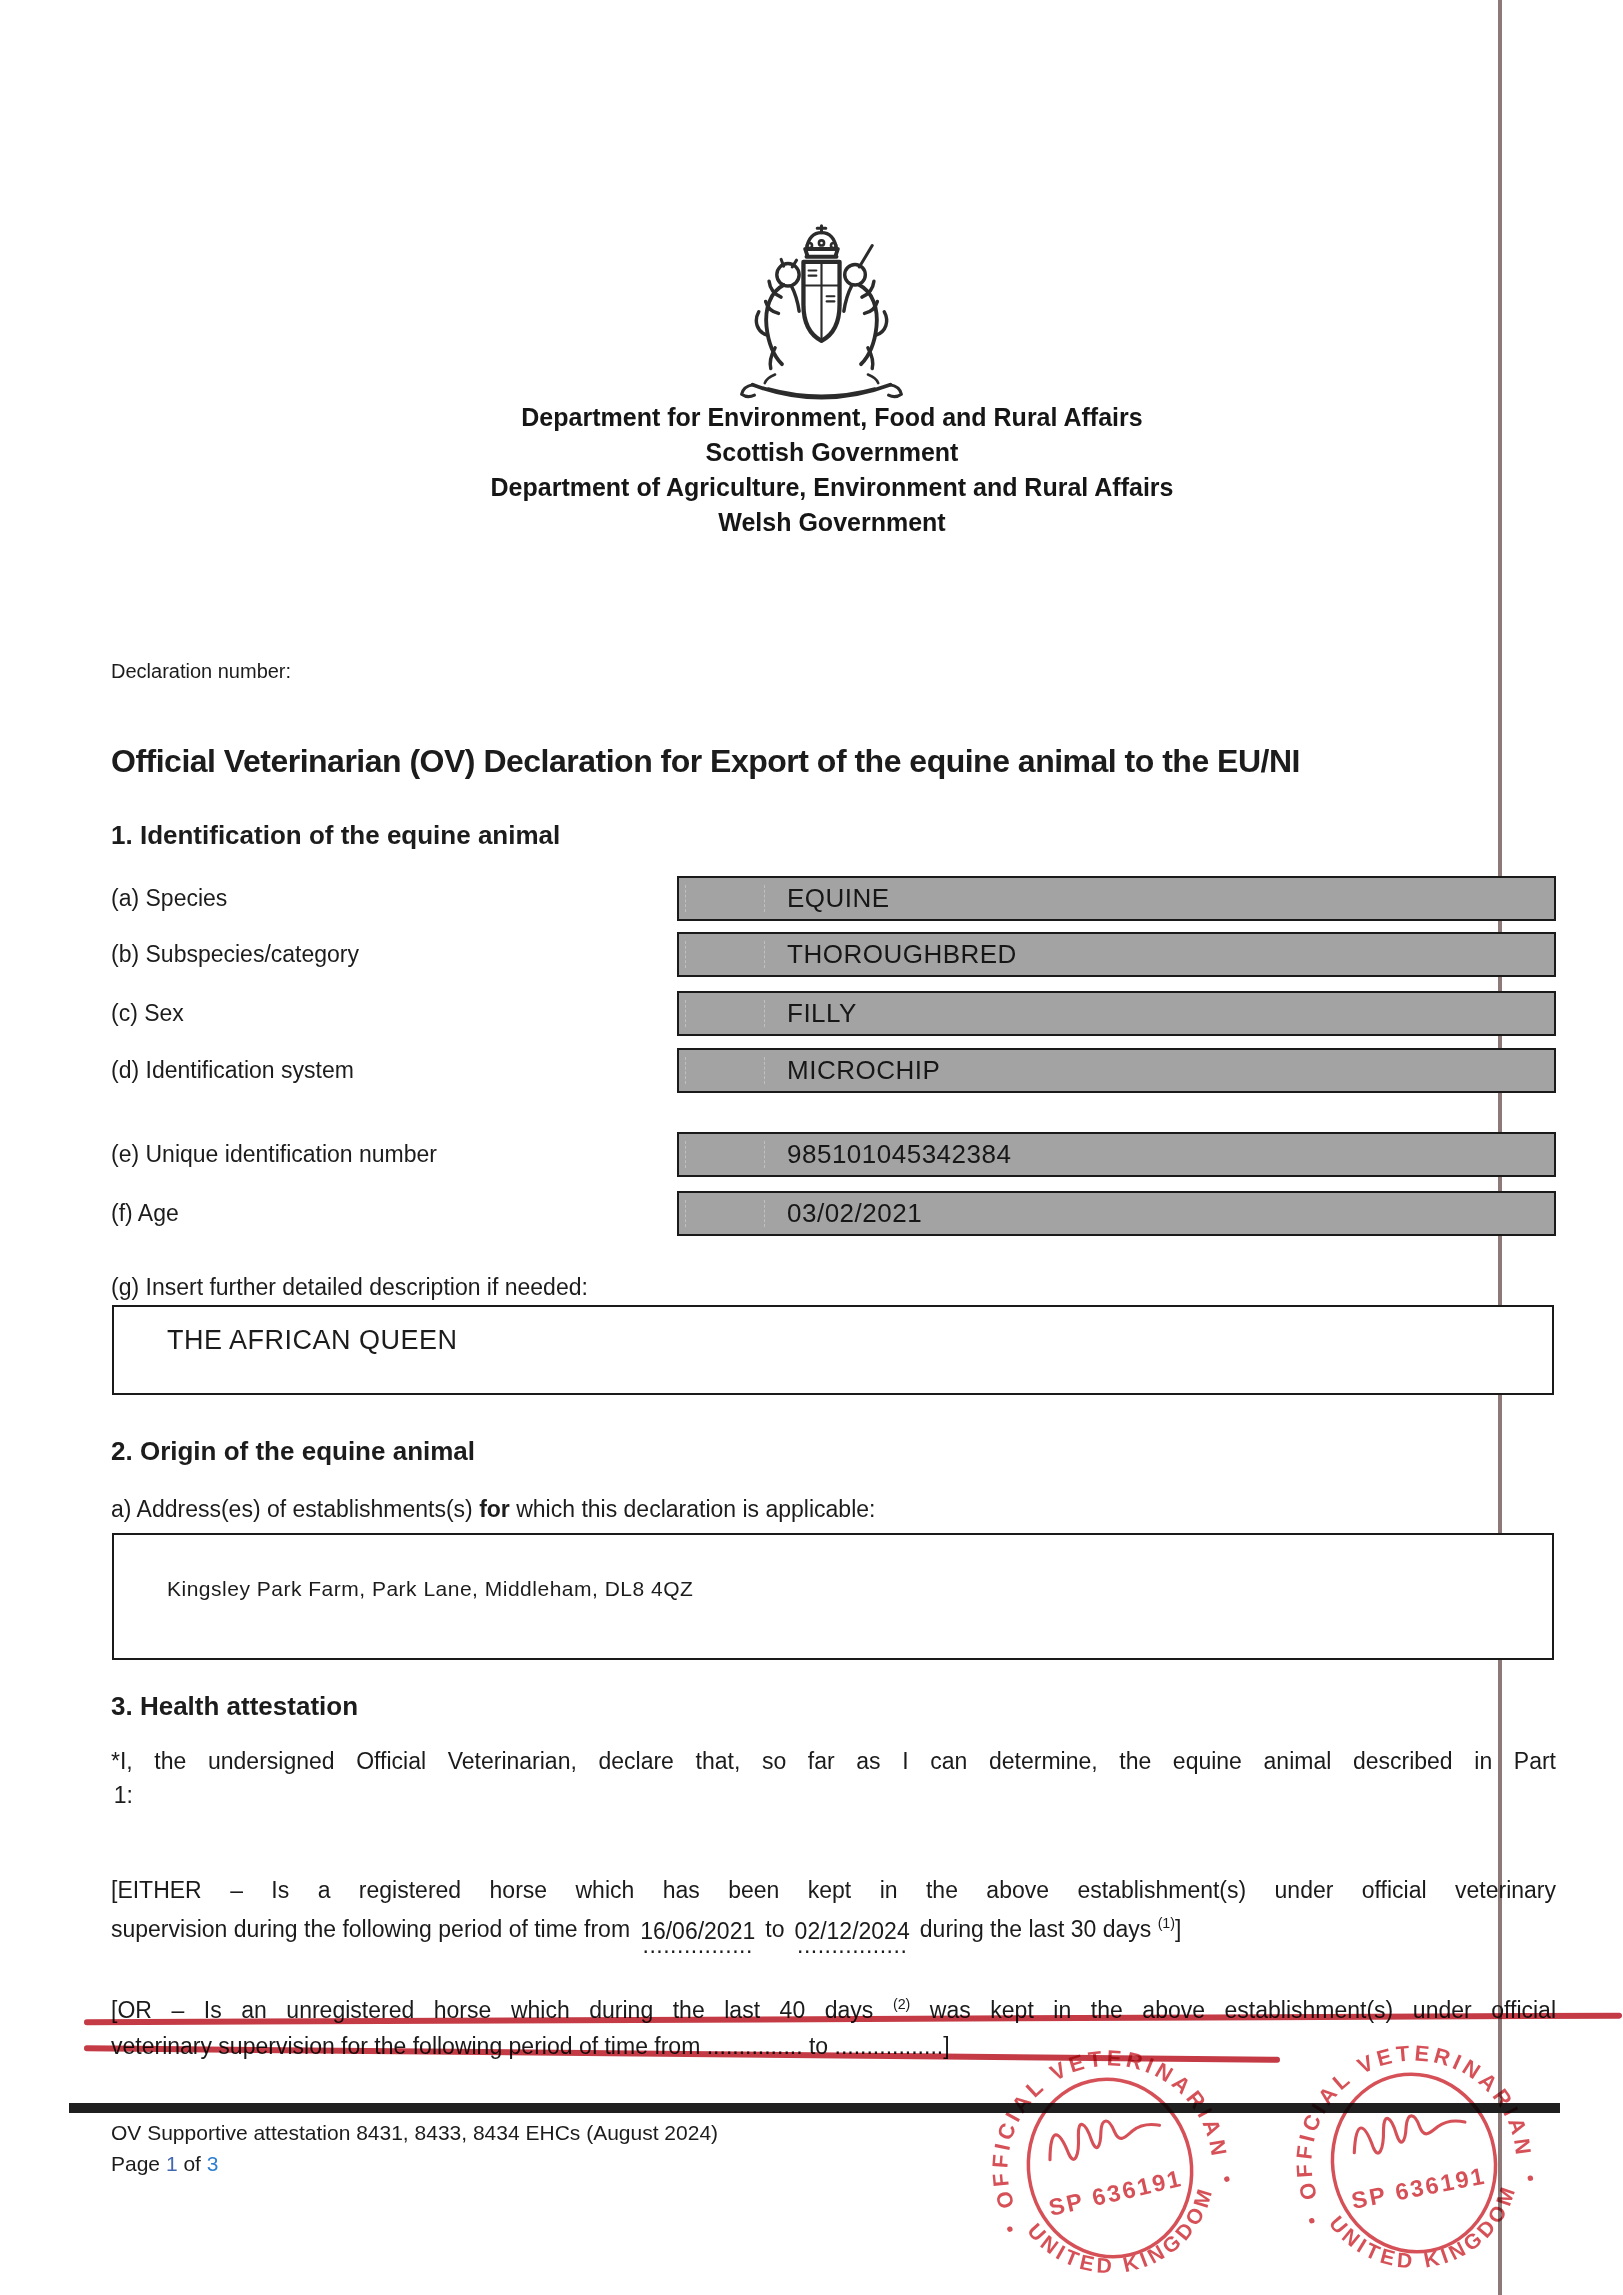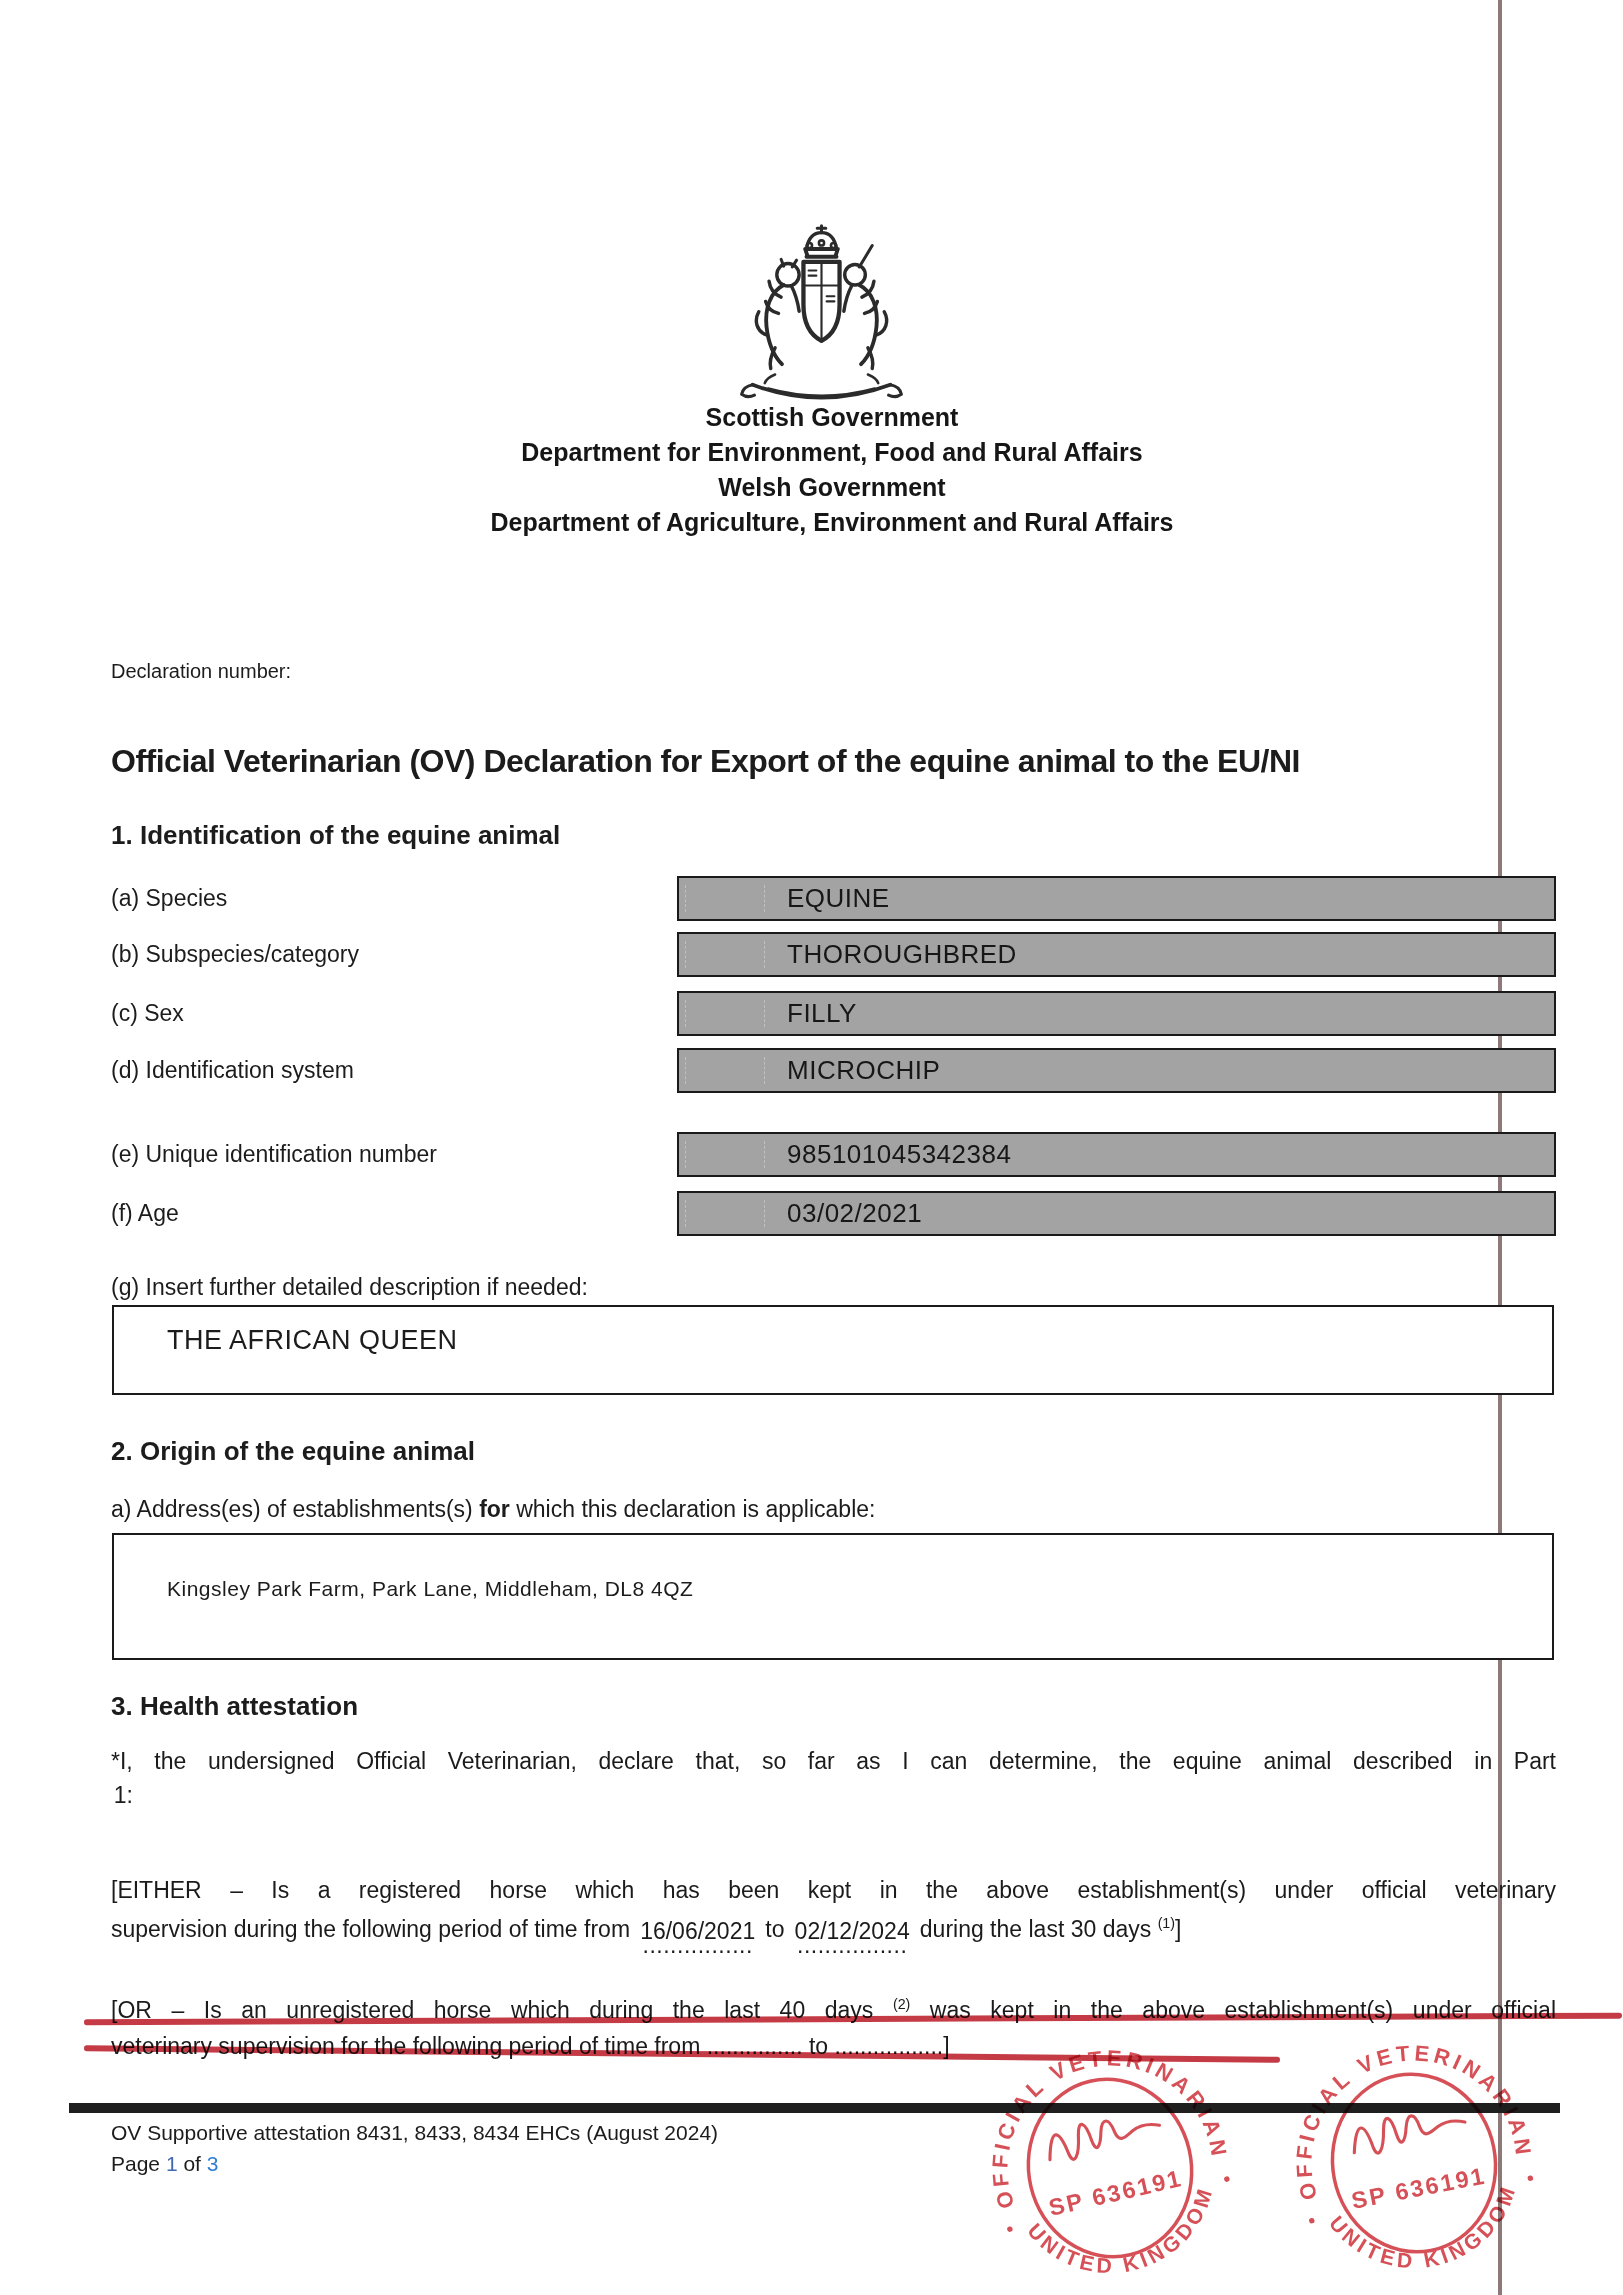--- a/index.html
+++ b/index.html
@@ -152,24 +152,24 @@
     <path class="crest-stroke" stroke-width="8" d="M488,300 C510,292 518,268 506,246"></path>
 
     <path class="crest-stroke" stroke-width="9" d="M200,416 Q280,446 360,446 Q440,446 520,416"></path>
     <path class="crest-stroke" stroke-width="7" d="M200,416 q-22,4 -26,22 q14,10 30,2 M520,416 q22,4 26,22 q-14,10 -30,2"></path>
     <path class="crest-stroke" stroke-width="5" d="M236,424 Q360,458 484,424"></path>
 
     <path class="crest-stroke" stroke-width="6" d="M252,392 q-20,8 -24,20 M468,392 q20,8 24,20"></path>
   </svg>
 
   <div class="agencies">
+    <div>Department for Environment, Food and Rural Affairs</div>
     <div>Scottish Government</div>
-    <div>Department for Environment, Food and Rural Affairs</div>
+    <div>Department of Agriculture, Environment and Rural Affairs</div>
     <div>Welsh Government</div>
-    <div>Department of Agriculture, Environment and Rural Affairs</div>
   </div>
 
   <div class="decl-label">Declaration number:</div>
 
   <div class="doc-title">Official Veterinarian (OV) Declaration for Export of the equine animal to the EU/NI</div>
 
   <div class="sec-heading s1-heading">1. Identification of the equine animal</div>
 
   <div class="field-label" style="top:876px;">(a) Species</div>
   <div class="field-box" style="top:876px;">

